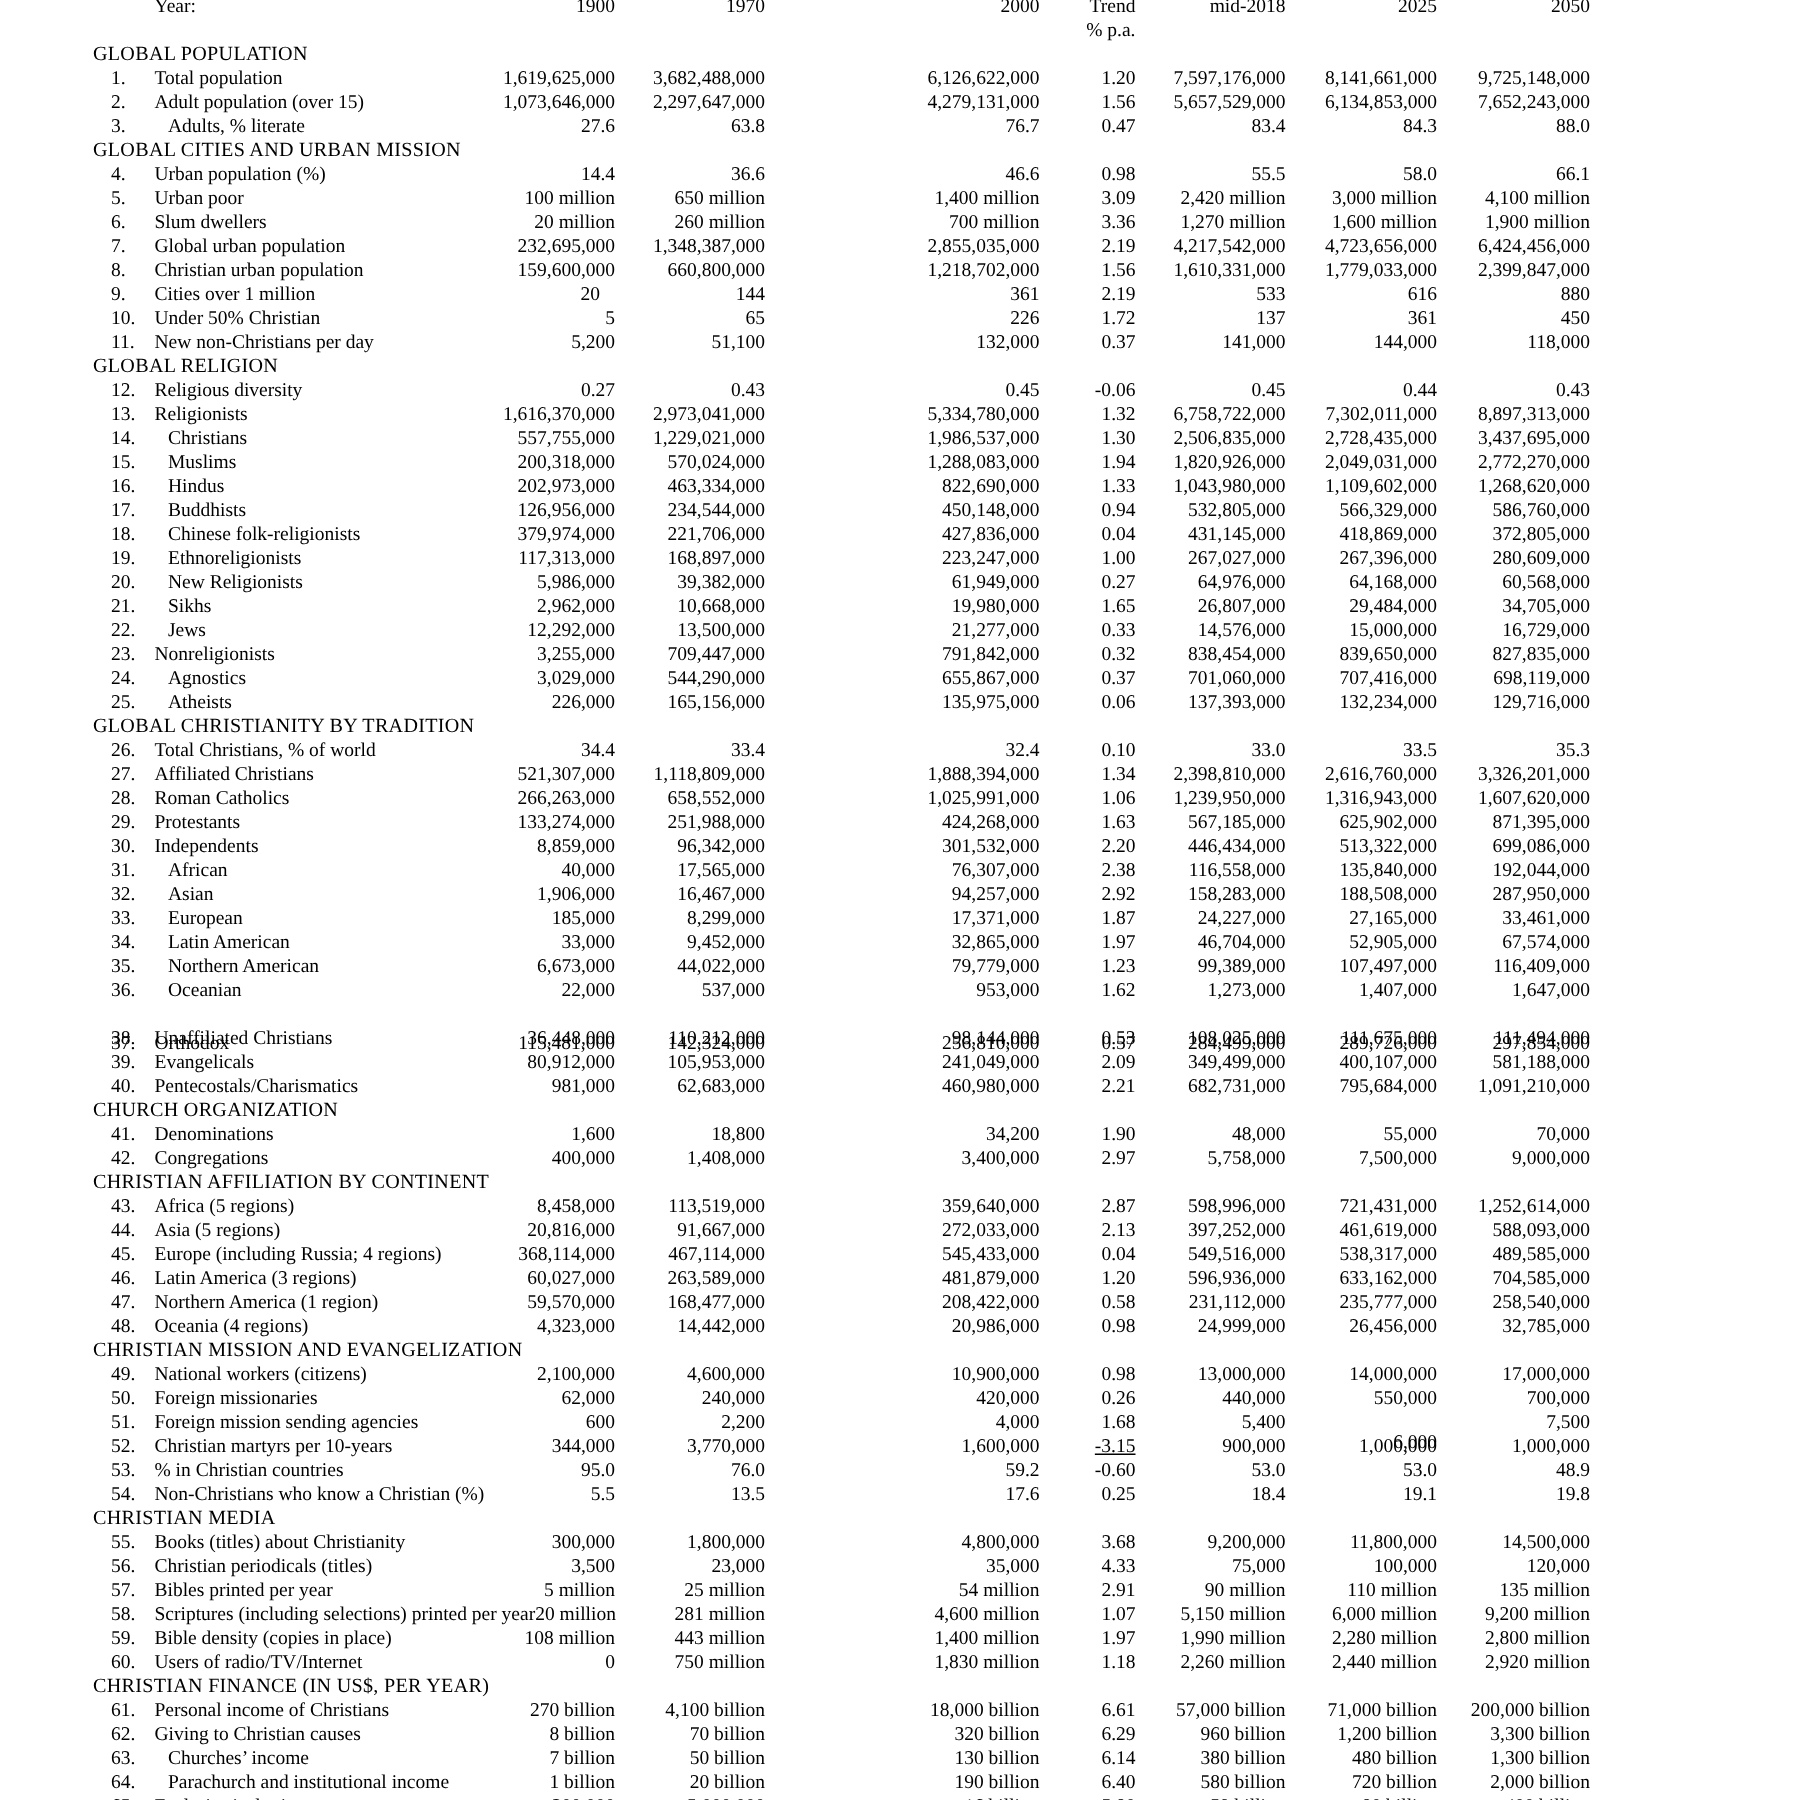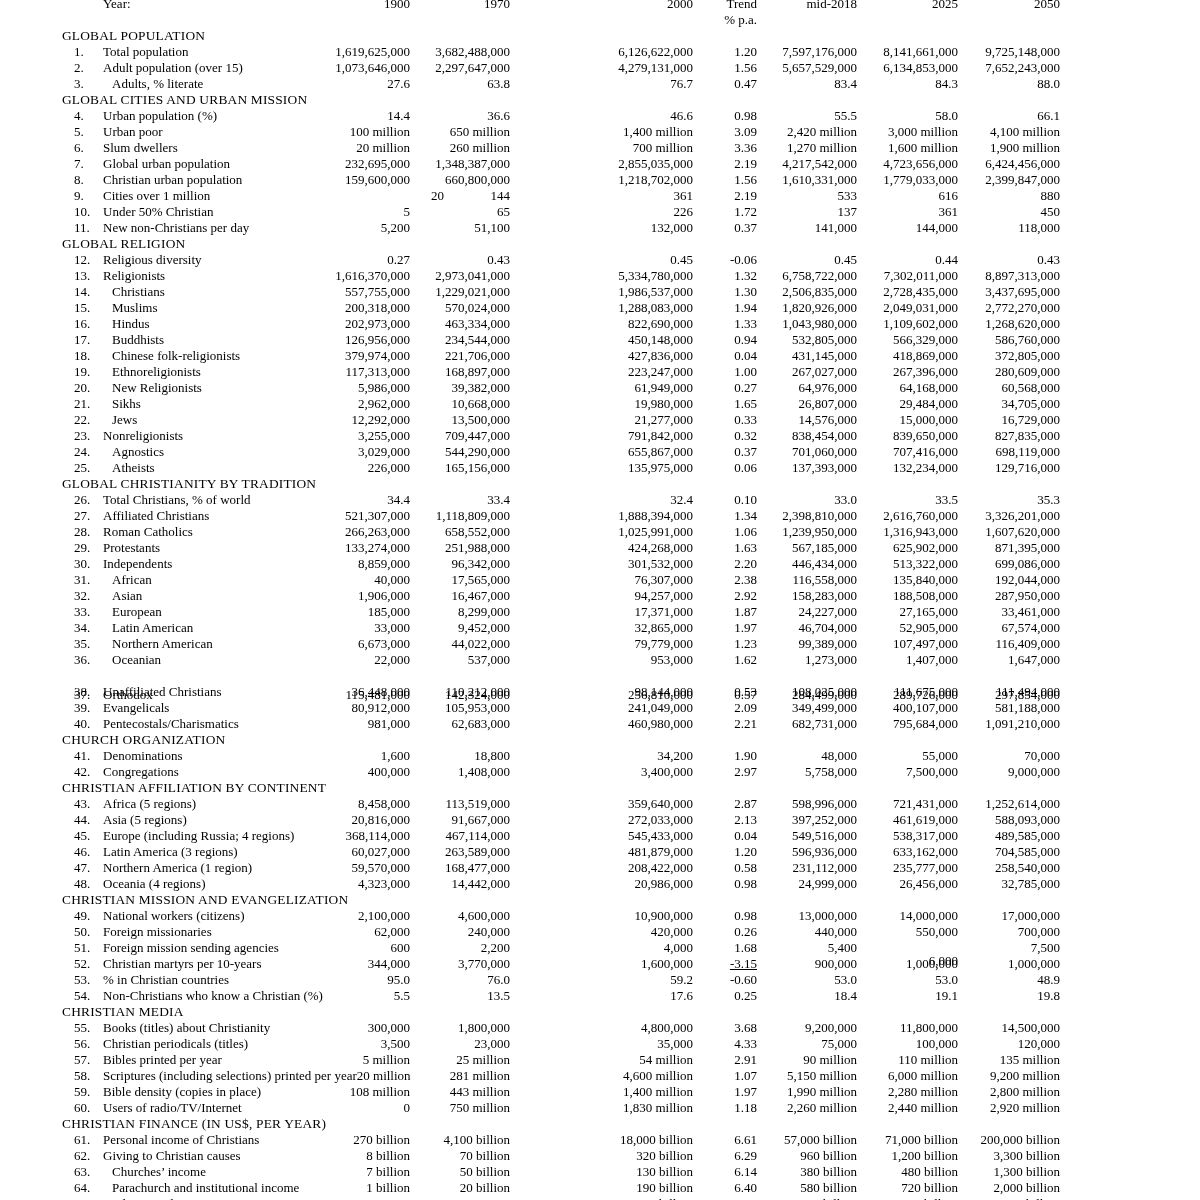--- a/index.html
+++ b/index.html
@@ -130,21 +130,21 @@
         <span style="right: 690px;">660,800,000</span>
         <span style="right: 507px;">1,218,702,000</span>
         <span style="right: 443px;">1.56</span>
         <span style="right: 343px;">1,610,331,000</span>
         <span style="right: 242px;">1,779,033,000</span>
         <span style="right: 140px;">2,399,847,000</span>
       </div>
       <div class="line" style="top: 187.5px;">
         <span style="left: 74px;">9.</span>
         <span style="left: 103px;">Cities over 1 million</span>
-        <span style="right: 756px;">20</span>
+        <span style="right: 800px;">20</span>
         <span style="right: 690px;">144</span>
         <span style="right: 507px;">361</span>
         <span style="right: 443px;">2.19</span>
         <span style="right: 343px;">533</span>
         <span style="right: 242px;">616</span>
         <span style="right: 140px;">880</span>
       </div>
       <div class="line" style="top: 203.5px;">
         <span style="left: 74px;">10.</span>
         <span style="left: 103px;">Under 50% Christian</span>

